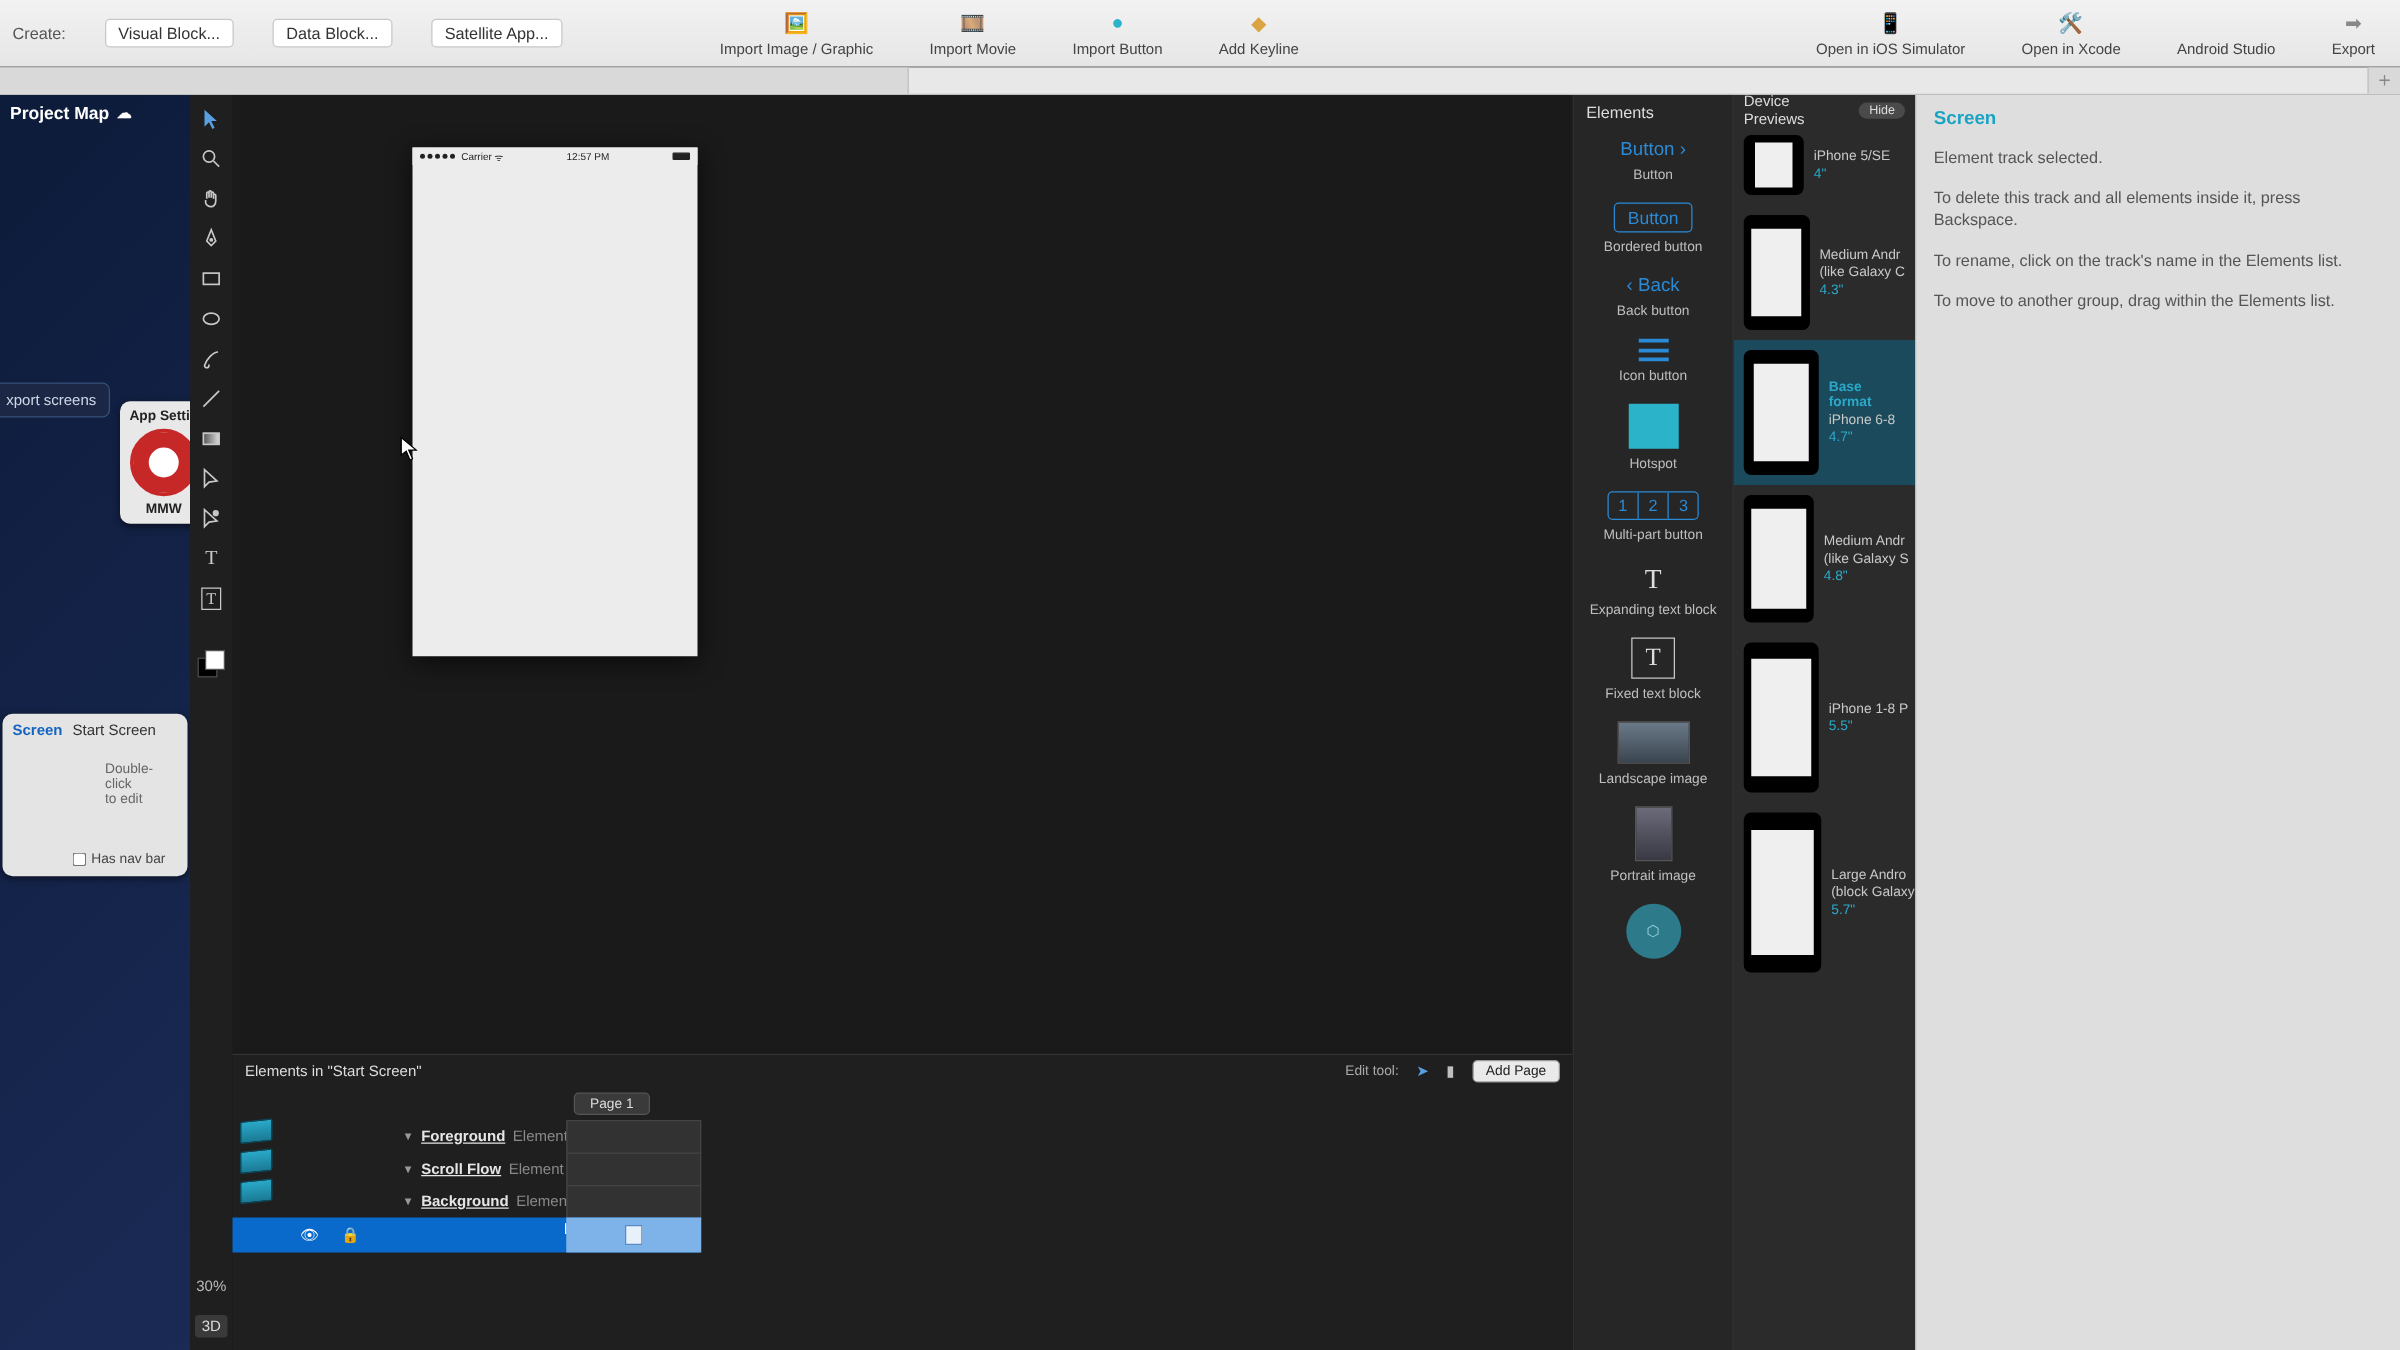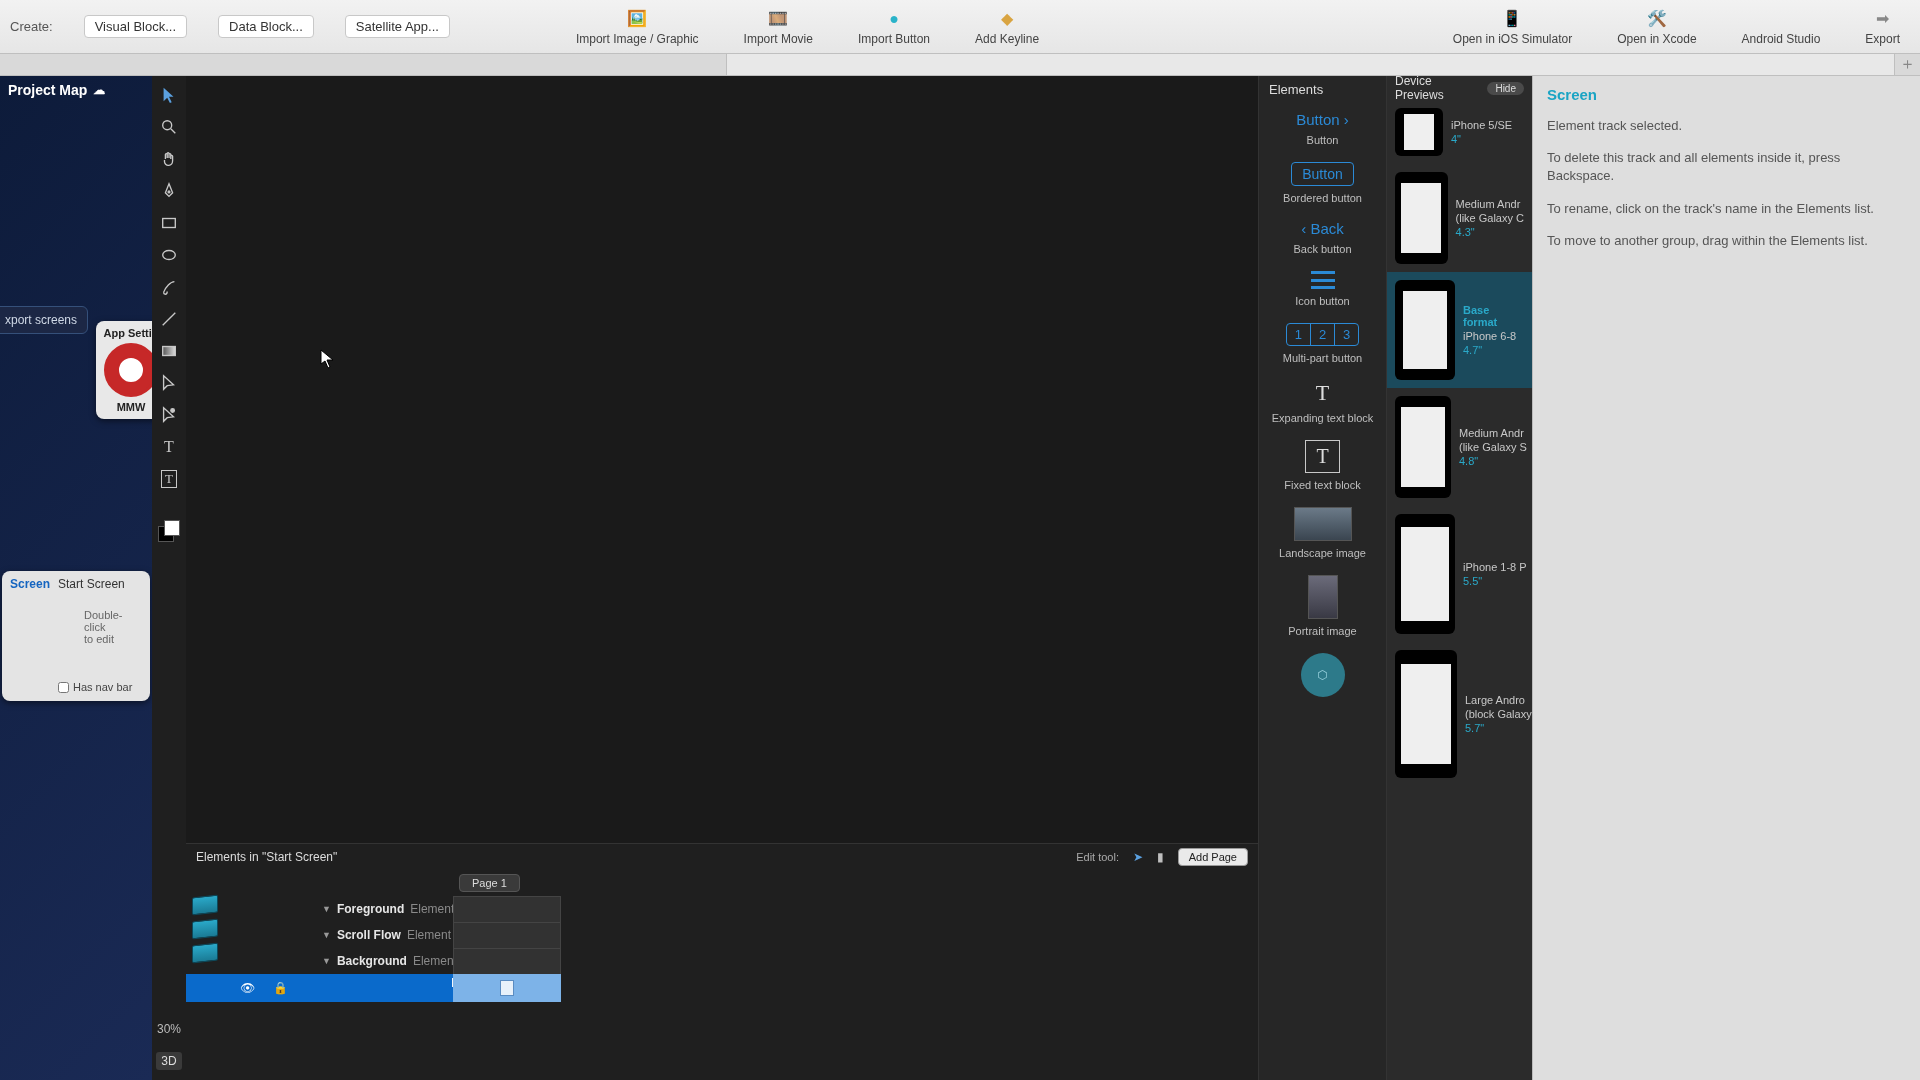--- a/index.html
+++ b/index.html
@@ -69,21 +69,21 @@
 #bottompanel .bp-head .addpage { background:#eaeaea; color:#222; border-radius:4px; padding:2px 10px; font-size:11px; cursor:pointer; border:1px solid #999; }
 #bottompanel .bp-body { position:relative; height:calc(100% - 26px); }
 
 #bp-layericons { position:absolute; left:6px; top:26px; display:flex; flex-direction:column; gap:6px; }
 #bp-layericons .li { width:26px; height:18px; background:linear-gradient(#2aa9c9,#1a7a94); border-radius:2px; border:1px solid #0c4a5c; transform:skewY(-6deg); }
 
 #bp-tree { position:absolute; left:128px; top:4px; right:0; }
 .pagechip { position:absolute; left:145px; top:0; background:#3a3a3a; border:1px solid #555; border-radius:4px; padding:2px 12px; font-size:11px; color:#ddd; }
 .grp-row { display:flex; align-items:center; height:26px; padding-left:8px; gap:6px; }
 .grp-row .tri { font-size:9px; color:#999; }
-.grp-row .nm { color:#e6e6e6; font-weight:600; }
+.grp-row .nm { color:#e6e6e6; font-weight:600;text-decoration:underline; }
 .grp-row .sub { color:#8a8a8a; }
 .grp-row.r1{margin-top:22px;} .grp-row.r2{} .grp-row.r3{}
 .track-cell { position:absolute; top:22px; left:139px; width:108px; background:#323232; border:1px solid #444; }
 .track-cell .seg { height:26px; border-bottom:1px solid #444; }
 .sel-row { position:absolute; left:-128px; right:calc(100% - 246px); top:100px; height:28px; background:#0a6acb; display:flex; align-items:center; color:#fff; }
 .sel-row .vis { margin-left:54px; }
 .sel-row .lock { margin-left:18px; }
 .sel-row .name { margin-left:auto; margin-right:10px; text-align:right; }
 .sel-row .name .t1 { font-size:12px; }
 .sel-row .name .t2 { font-size:9px; color:#cfe3f9; }
@@ -290,20 +290,35 @@
       </div>
     <div class="swatch">
       <div class="bg"></div>
       <div class="fg"></div>
     </div>
     <div class="zoom">30%</div>
     <div class="threeD">3D</div>
   </div>
 
   <div id="canvaswrap">
+    <div id="device">
+      <div class="status">
+        <div class="sigs">
+            <span class="dot"></span>
+            <span class="dot"></span>
+            <span class="dot"></span>
+            <span class="dot"></span>
+            <span class="dot"></span>
+            <span style="margin-left:3px;">Carrier</span> 
+            <span>ᯤ</span>
+          </div>
+        <span>12:57 PM</span>
+        <div class="batt"></div>
+      </div>
+    </div>
     <div id="cursor">
       <svg viewBox="0 0 14 20">
           <path d="M1 1 L1 15 L5 12 L8 19 L10 18 L7 11 L13 11 Z" fill="#fff" stroke="#000" stroke-width="1"></path>
         </svg>
     </div>
 
     <div id="bottompanel">
       <div class="bp-head">
         <span class="title">Elements in "Start Screen"</span>
         <span class="spacer"></span>
@@ -379,20 +394,26 @@
             <div class="btn-icon">
               <span></span>
               <span></span>
               <span></span>
             </div>
           </div>
         <div class="lbl">Icon button</div>
       </div>
       <div class="el-item">
         <div class="prev">
+            <div class="hotspot"></div>
+          </div>
+        <div class="lbl">Hotspot</div>
+      </div>
+      <div class="el-item">
+        <div class="prev">
             <div class="multibtn">
               <span>1</span>
               <span>2</span>
               <span>3</span>
             </div>
           </div>
         <div class="lbl">Multi-part button</div>
       </div>
       <div class="el-item">
         <div class="prev txt-exp">T</div>

